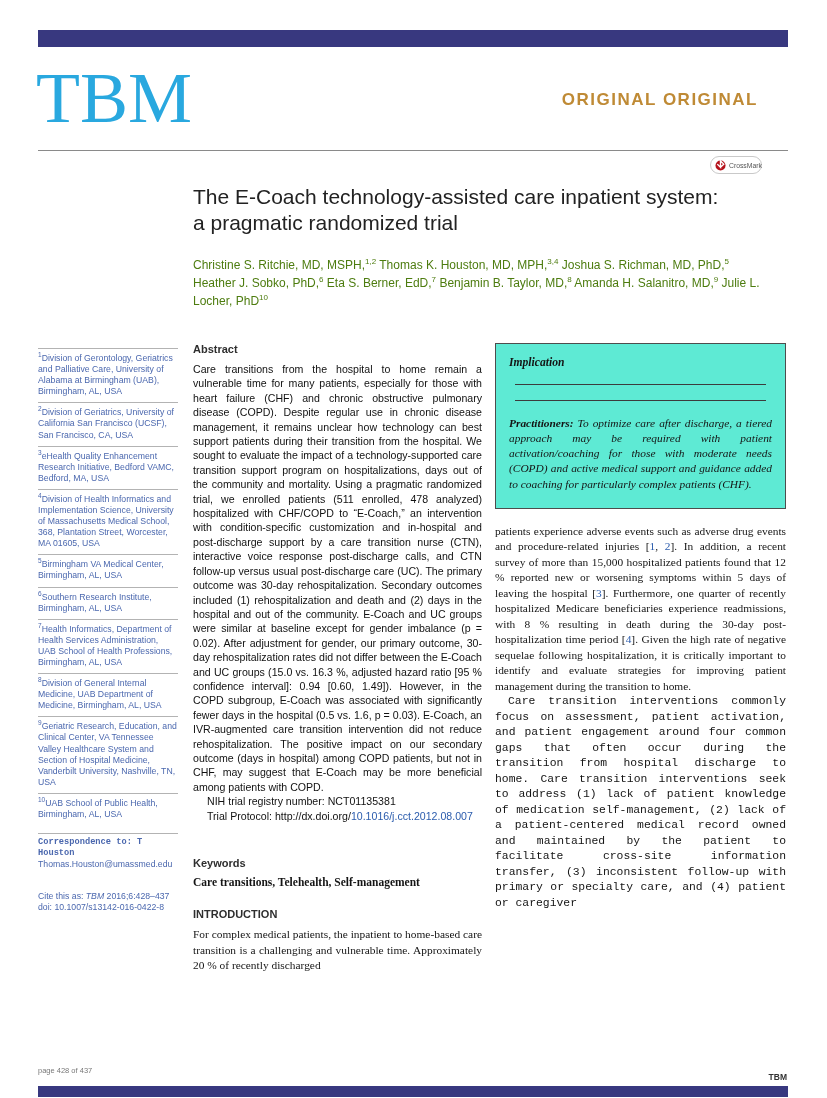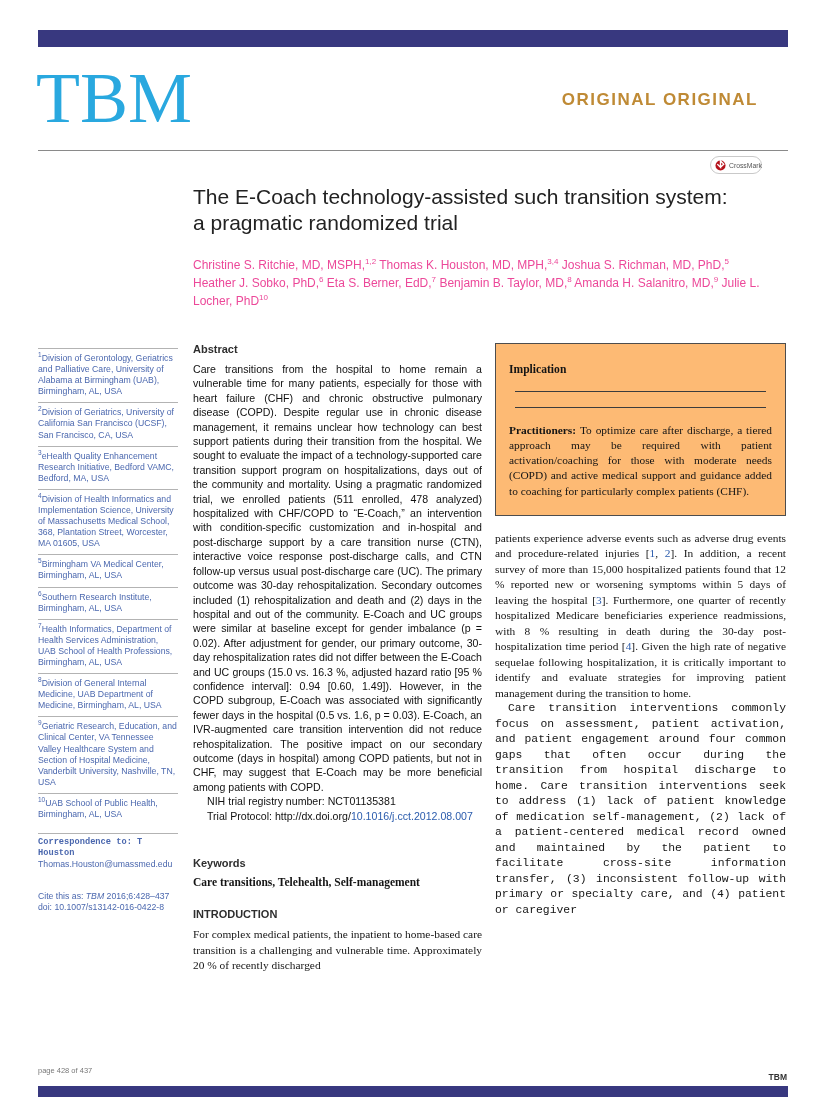--- a/index.html
+++ b/index.html
@@ -30,21 +30,21 @@
   }
   .cm-icon { width:11px; height:11px; flex:0 0 auto; }
   .cm-text { font-size:6.8px; color:#555; white-space:nowrap; }
 
   .title {
     position:absolute; left:193px; top:184px; width:580px;
     font-size:21px; font-weight:normal; line-height:1.22; color:#222;
   }
   .authors {
     position:absolute; left:193px; top:256px; width:580px;
-    font-size:12px; line-height:1.5; color:#ec4899;
+    font-size:12px; line-height:1.5; color:#4d7c0f;
   }
   .authors sup { font-size:8px; }
 
   
   .sidebar {
     position:absolute; left:38px; top:348px; width:140px;
     color:#4a67ae; font-size:8.7px; line-height:1.28;
   }
   .aff-item { border-top:1px solid #b3b3b3; padding:2px 0 5px; }
   .aff-item sup { font-size:6.5px; }
@@ -66,21 +66,21 @@
   .kw-body { font-family:"Liberation Serif", serif; font-size:11.5px; margin-top:2px;font-weight:bold; }
   .intro-heading { margin-top:20px; }
   .intro-body {
     font-family:"Liberation Serif", serif; font-size:11.4px; line-height:1.38;
     text-align:justify; margin-top:2px;
   }
 
   
   .right-col { position:absolute; left:495px; top:343px; width:291px; }
   .implication-box {
-    border:1px solid #4d4d4d; background:#fdba74; padding:19px 13px 16px;
+    border:1px solid #4d4d4d; background:#5eead4; padding:12px 13px 16px;font-style:italic;
   }
   .imp-heading {
     font-family:"Liberation Serif", serif; font-weight:bold; font-size:11.6px; margin-bottom:2px;
   }
   .imp-text {
     font-family:"Liberation Serif", serif; font-size:11.4px; line-height:1.33; text-align:justify;
   }
   .imp-divider { border-top:1px solid #3c3c3c; margin:15px 6px; }
 
   .body-para {
@@ -107,21 +107,21 @@
 
   <div class="crossmark">
     <svg class="cm-icon" viewBox="0 0 24 24">
       <circle cx="12" cy="12" r="11" fill="#b5121b"></circle>
       <path d="M5 9 L12 16 L12 2 L19 9 L12 16" fill="none" stroke="#ffffff" stroke-width="3"></path>
     </svg>
     <span class="cm-text">CrossMark</span>
   </div>
 
   <h1 class="title">
-    <span>The E-Coach technology-assisted such transition system:</span><br>
+    <span>The E-Coach technology-assisted care inpatient system:</span><br>
     <span>a pragmatic randomized trial</span>
   </h1>
 
   <div class="authors"><span>Christine S. Ritchie, MD, MSPH,</span><sup>1,2</sup><span> Thomas K. Houston, MD, MPH,</span><sup>3,4</sup><span> Joshua S. Richman, MD, PhD,</span><sup>5</sup><span> Heather J. Sobko, PhD,</span><sup>6</sup><span> Eta S. Berner, EdD,</span><sup>7</sup><span> Benjamin B. Taylor, MD,</span><sup>8</sup><span> Amanda H. Salanitro, MD,</span><sup>9</sup><span> Julie L. Locher, PhD</span><sup>10</sup></div>
 
   <aside class="sidebar">
     <div>
         <div class="aff-item"><sup>1</sup>Division of Gerontology, Geriatrics and Palliative Care, University of Alabama at Birmingham (UAB), Birmingham, AL, USA</div>
         <div class="aff-item"><sup>2</sup>Division of Geriatrics, University of California San Francisco (UCSF), San Francisco, CA, USA</div>
         <div class="aff-item"><sup>3</sup>eHealth Quality Enhancement Research Initiative, Bedford VAMC, Bedford, MA, USA</div>

